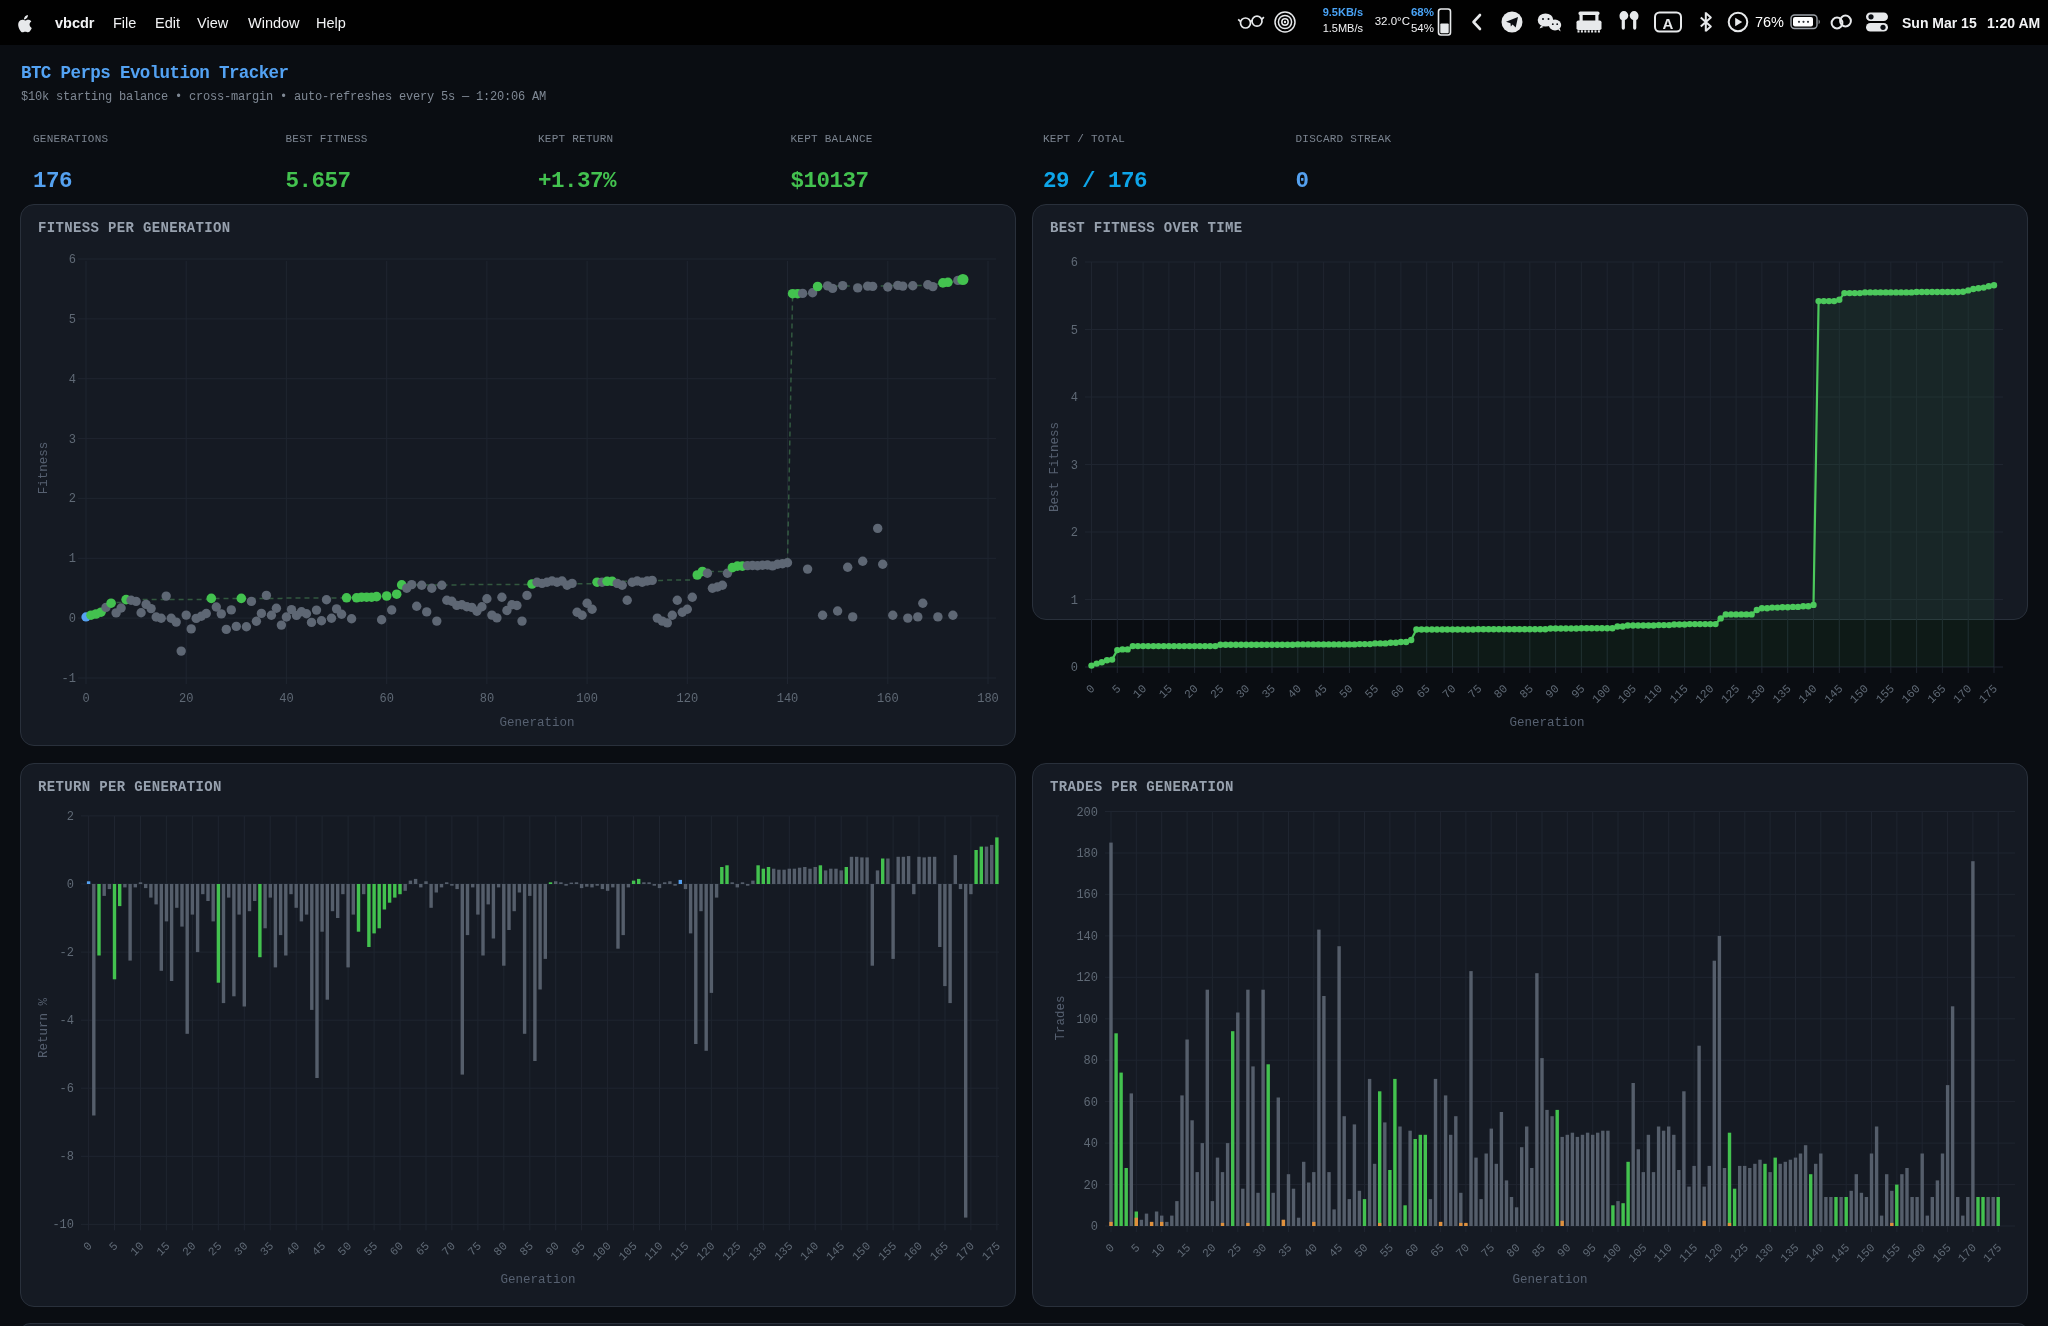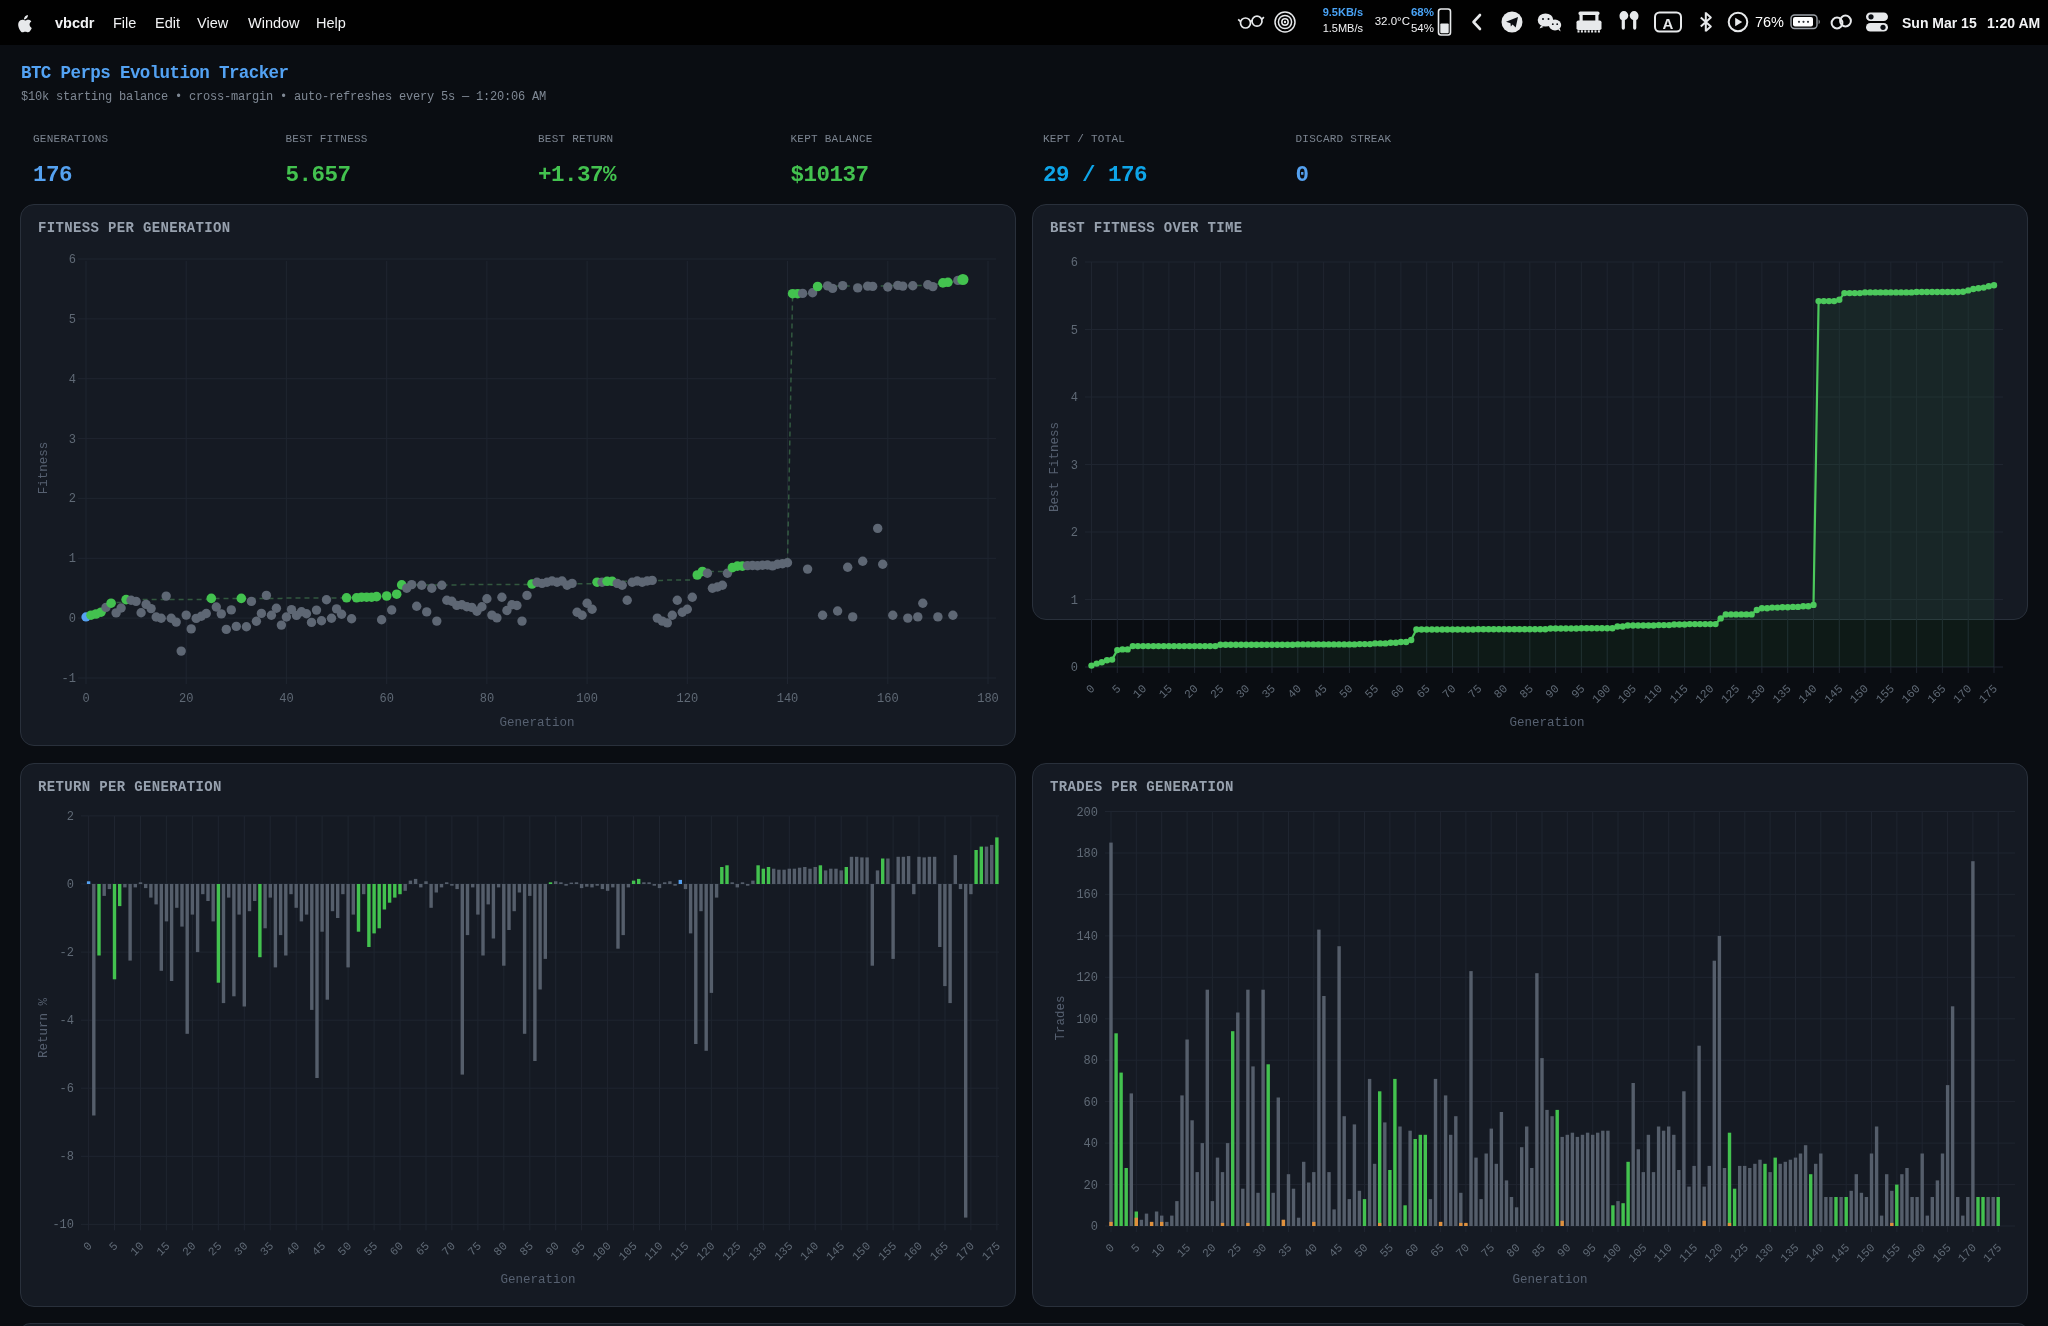--- a/index.html
+++ b/index.html
@@ -6,21 +6,21 @@
 .mb{position:absolute;left:0;top:0;width:2048px;height:45px;background:#010101}
 .mbsvg{position:absolute;left:0;top:0}
 .mi{position:absolute;top:50%;transform:translateY(-50%);color:#f2f3f5;font-family:"Liberation Sans",sans-serif;font-size:14.5px}
 .mr{position:absolute;color:#f2f3f5;font-family:"Liberation Sans",sans-serif;text-align:right}
 .ph{position:absolute;left:1437px;top:7px}
 .hdr{position:absolute;left:21px;top:63px}
 .h1{color:#53a2f3;font-size:17.5px;font-weight:700;letter-spacing:-0.6px;font-family:"Liberation Mono",monospace}
 .h2{color:#7f8894;font-size:12px;letter-spacing:-0.2px;margin-top:7px}
 .stats{position:absolute;left:33px;top:133px;width:2000px;display:grid;grid-template-columns:repeat(8,252.5px)}
 .sl{color:#7c8591;font-size:11px;letter-spacing:0.25px}
-.sv{font-size:22.5px;font-weight:700;margin-top:17px;letter-spacing:-0.5px}
+.sv{font-size:22.5px;font-weight:700;margin-top:23px;letter-spacing:-0.5px}
 .panel{position:absolute;background:#151a23;border:1px solid #29303b;border-radius:14px}
 .pt{position:absolute;left:17px;top:15px;color:#97a1ae;font-size:14px;font-weight:700;letter-spacing:0.35px}
 .p5{position:absolute;left:20px;top:1323px;width:2008px;height:10px;background:#151a23;border:1px solid #29303b;border-radius:10px 10px 0 0}
 </style></head><body>
 <div class="mb">
     <div class="mbsvg"><svg width="2048" height="45" viewBox="0 0 2048 45">
         <path d="M27.2 13.9 c1.1-1.4 1.9-3.3 1.6-5.2 -1.6.1-3.5 1.1-4.6 2.5 -1 1.2-1.9 3.2-1.6 5 1.8.2 3.5-.9 4.6-2.3 z M31.5 24.3 c0-3.4 2.8-5 2.9-5.1 -1.6-2.3-4-2.6-4.9-2.7 -2.1-.2-4.1 1.2-5.1 1.2 -1 0-2.7-1.2-4.4-1.1 -2.3 0-4.4 1.3-5.6 3.3 -2.4 4.1-.6 10.2 1.7 13.5 1.1 1.6 2.5 3.5 4.2 3.4 1.7-.1 2.3-1.1 4.4-1.1 2 0 2.6 1.1 4.4 1.1 1.8 0 3-1.7 4.1-3.3 1.3-1.9 1.8-3.7 1.9-3.8 -.1 0-3.6-1.4-3.6-5.4 z" fill="#e7e9eb" transform="translate(10 9.5) scale(0.62)"></path>
         <g stroke="#e7e9eb" stroke-width="1.7" fill="none">
           <circle cx="1245.5" cy="23" r="5"></circle>
           <circle cx="1257" cy="21.2" r="5"></circle>
@@ -114,21 +114,21 @@
 <div class="stats">
     <div class="st">
       <div class="sl">GENERATIONS</div>
       <div class="sv" style="color:#55a1f0">176</div>
     </div>
     <div class="st">
       <div class="sl">BEST FITNESS</div>
       <div class="sv" style="color:#43c24f">5.657</div>
     </div>
     <div class="st">
-      <div class="sl">BEST RETURN</div>
+      <div class="sl">KEPT RETURN</div>
       <div class="sv" style="color:#43c24f">+1.37%</div>
     </div>
     <div class="st">
       <div class="sl">KEPT BALANCE</div>
       <div class="sv" style="color:#43c24f">$10137</div>
     </div>
     <div class="st">
       <div class="sl">KEPT / TOTAL</div>
       <div class="sv" style="color:#0ea5e9">29 / 176</div>
     </div>

